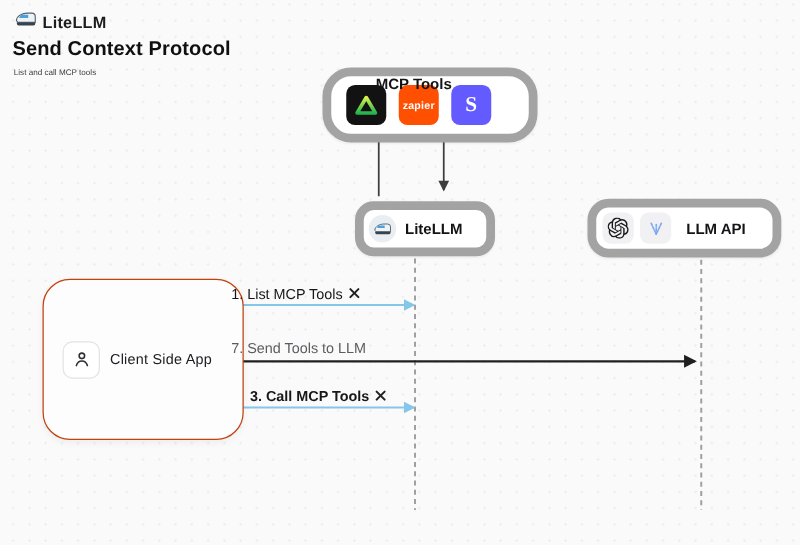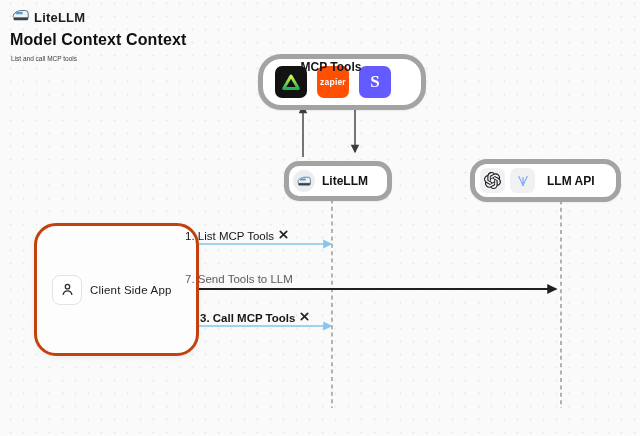--- a/index.html
+++ b/index.html
@@ -12,21 +12,21 @@
     background-position:4px 62px;
   }
   .abs{position:absolute;}
   
   .brand{left:12px;top:8px;display:flex;align-items:center;gap:5px;z-index:3;}
   .brand-text{font-size:13px;font-weight:700;color:#1d1d1f;letter-spacing:.2px;}
   .page-title{left:10px;top:31px;font-size:16px;font-weight:700;color:#101013;letter-spacing:.1px;z-index:3;}
   .page-subtitle{left:11px;top:55px;font-size:6.5px;color:#3c3c3c;z-index:3;}
   
   .pill{
-    background:#fff;border:5px solid #a3a3a3;border-radius:999px;
+    background:#fff;border:7px solid #a3a3a3;border-radius:999px;
     display:flex;align-items:center;z-index:2;
     box-shadow:0 1px 2px rgba(16,24,40,.06);
   }
   .node-label{font-size:12px;color:#141417;font-weight:600;}
   
   .mcp-label{left:258px;top:37px;width:146px;text-align:center;font-size:12px;font-weight:600;color:#141417;z-index:3;margin-top:23px;}
   .mcp-pill{left:258px;top:54px;width:146px;height:46px;padding:0 0 0 12px;gap:10px;border-radius:23px;}
   .tool-chip{width:32px;height:32px;border-radius:7px;display:flex;align-items:center;justify-content:center;flex:0 0 auto;}
   .chip-black{background:#121212;}
   .chip-zapier{background:#ff4f00;}
@@ -36,21 +36,21 @@
   
   .litellm-pill{left:284px;top:161px;width:94px;height:30px;padding:0 0 0 4px;gap:7px;border-radius:15px;}
   .round-chip{width:22px;height:22px;border-radius:50%;background:#e9eef3;display:flex;align-items:center;justify-content:center;}
   
   .llmapi-pill{left:470px;top:159px;width:136px;height:33px;padding:0 0 0 5px;gap:5px;border-radius:17px;}
   .sq-chip{width:25px;height:25px;border-radius:7px;background:#f1f1f4;display:flex;align-items:center;justify-content:center;flex:0 0 auto;}
   .llmapi-text{margin-left:7px;}
   
   .client-box{
     left:34px;top:223px;width:144px;height:127px;border-radius:22px;
-    background:#fdfdfd;border:3px solid #c2410c;z-index:2;
+    background:#fdfdfd;border:1px solid #c2410c;z-index:2;
     box-shadow:0 2px 6px rgba(16,24,40,.05);
     display:flex;align-items:center;padding-left:15px;gap:8px;
   }
   .user-chip{width:28px;height:28px;border-radius:8px;background:#fff;border:1px solid #e3e3e6;
     display:flex;align-items:center;justify-content:center;flex:0 0 auto;}
   .client-text{font-size:11.5px;color:#202024;font-weight:500;letter-spacing:.2px;}
   
   .step{display:flex;align-items:center;gap:4px;z-index:2;font-size:11.5px;font-weight:500;color:#17171a;}
   .step-1{left:185px;top:229px;text-align:right;}
   .step-2{left:185px;top:273px;color:#5c5c60;}
@@ -84,21 +84,21 @@
 <div class="abs brand">
   <span>
     <svg width="17" height="14" viewBox="0 0 24 20">
       <path d="M1.5 12c0-5 6.5-8.5 12.5-8.5h5a4 4 0 0 1 4 4V14H3z" fill="#eef3f8" stroke="#55606c" stroke-width="1.3"></path>
       <path d="M6.5 5.5h8.5v3.6H4.5z" fill="#4f9fd8"></path>
       <path d="M2 14h21v1.6a2 2 0 0 1-2 2H4a2 2 0 0 1-2-2z" fill="#39434e"></path>
     </svg>
   </span>
   <span class="brand-text">LiteLLM</span>
 </div>
-<div class="abs page-title">Model Context Context</div>
+<div class="abs page-title">Send Context Protocol</div>
 <div class="abs page-subtitle">List and call MCP tools</div>
 
 <div class="abs mcp-label">MCP Tools</div>
 <div class="abs pill mcp-pill">
   <div class="tool-chip chip-black">
     <svg width="22" height="22" viewBox="0 0 24 24">
       <defs>
         <linearGradient id="tri-g" x1="0" y1="0" x2="0" y2="1">
           <stop offset="0" stop-color="#d9f24b"></stop>
           <stop offset="1" stop-color="#23b44f"></stop>

